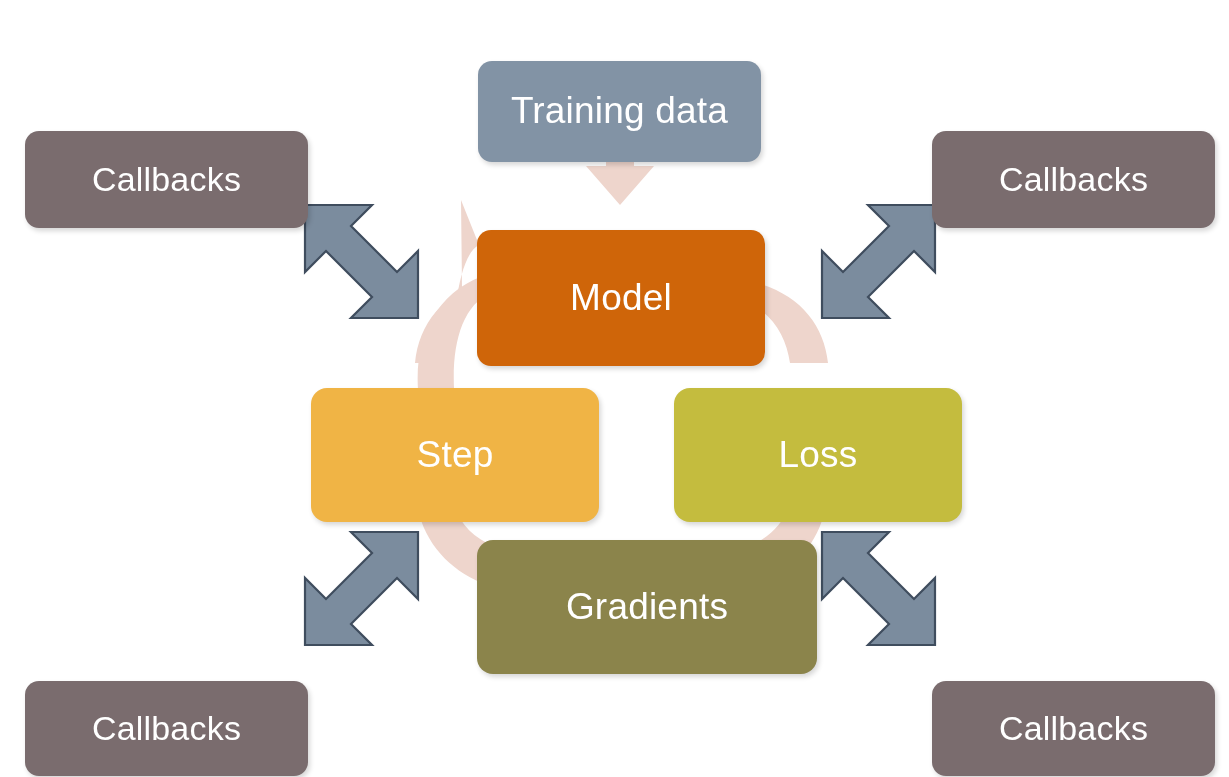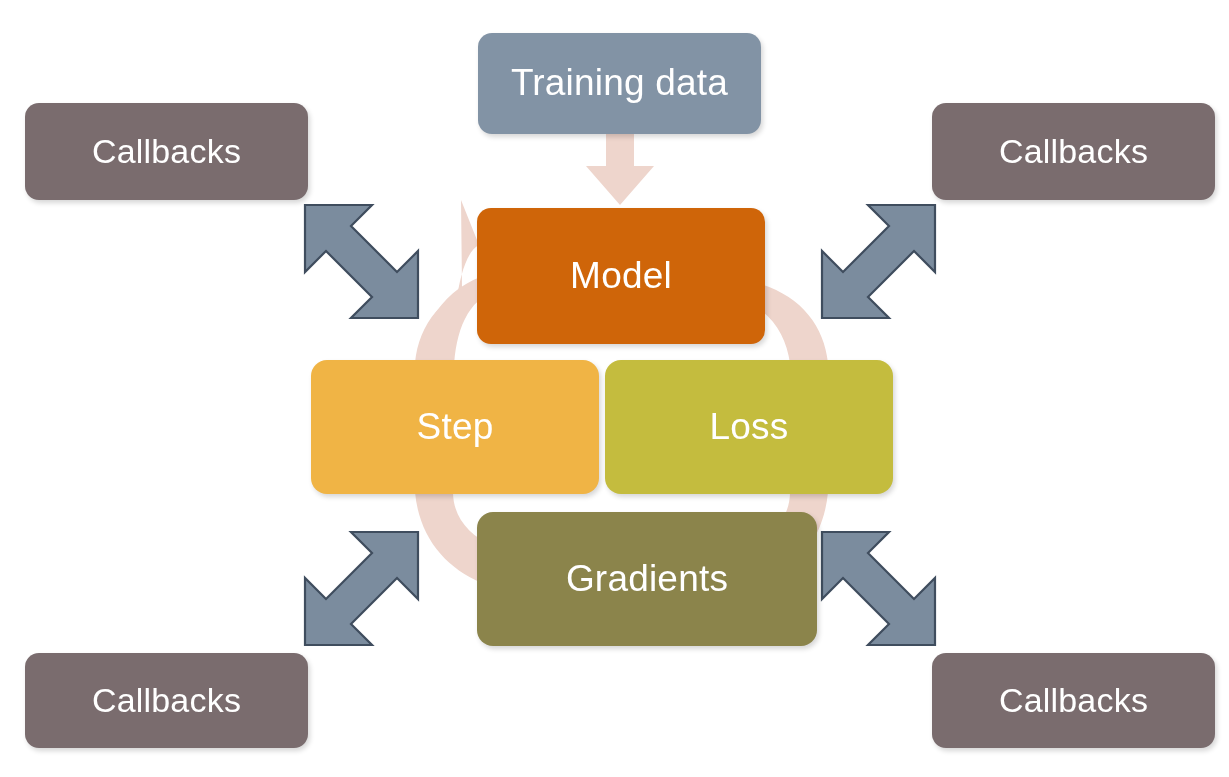--- a/index.html
+++ b/index.html
@@ -31,31 +31,32 @@
     box-sizing: border-box;
     display: flex;
     align-items: center;
     justify-content: center;
     border-radius: 14px;
     color: #ffffff;
     line-height: 1.1;
     letter-spacing: 0.2px;
     box-shadow: 2px 3px 5px rgba(0,0,0,0.16);
     z-index: 3;
+    margin-top: 28px;
   }
   .node-label {
     display: block;
     white-space: nowrap;
   }
 
   
   .n-training   { left: 478px; top: 33px;  width: 283px; height: 101px; font-size: 37px; background: #8293a5; }
-  .n-model      { left: 477px; top: 208px; width: 288px; height: 136px; font-size: 37px; background: #cf6509; }
+  .n-model      { left: 477px; top: 202px; width: 288px; height: 136px; font-size: 37px; background: #cf6509; }
   .n-step       { left: 311px; top: 360px; width: 288px; height: 134px; font-size: 37px; background: #f0b445; border-radius: 16px; }
-  .n-loss       { left: 605px; top: 360px; width: 288px; height: 134px; font-size: 37px; background: #c4bc3e; border-radius: 16px; }
+  .n-loss       { left: 674px; top: 360px; width: 288px; height: 134px; font-size: 37px; background: #c4bc3e; border-radius: 16px; }
   .n-gradients  { left: 477px; top: 512px; width: 340px; height: 134px; font-size: 37px; background: #8b844b; border-radius: 16px; }
 
   .n-cb-tl { left: 25px;   top: 103px; width: 283px; height: 97px;  font-size: 34px; background: #7a6c6e; }
   .n-cb-tr { left: 932px;  top: 103px; width: 283px; height: 97px;  font-size: 34px; background: #7a6c6e; }
   .n-cb-bl { left: 25px;   top: 653px; width: 283px; height: 95px;  font-size: 34px; background: #7a6c6e; }
   .n-cb-br { left: 932px;  top: 653px; width: 283px; height: 95px;  font-size: 34px; background: #7a6c6e; }
 </style>
 </head>
 <body>
 

